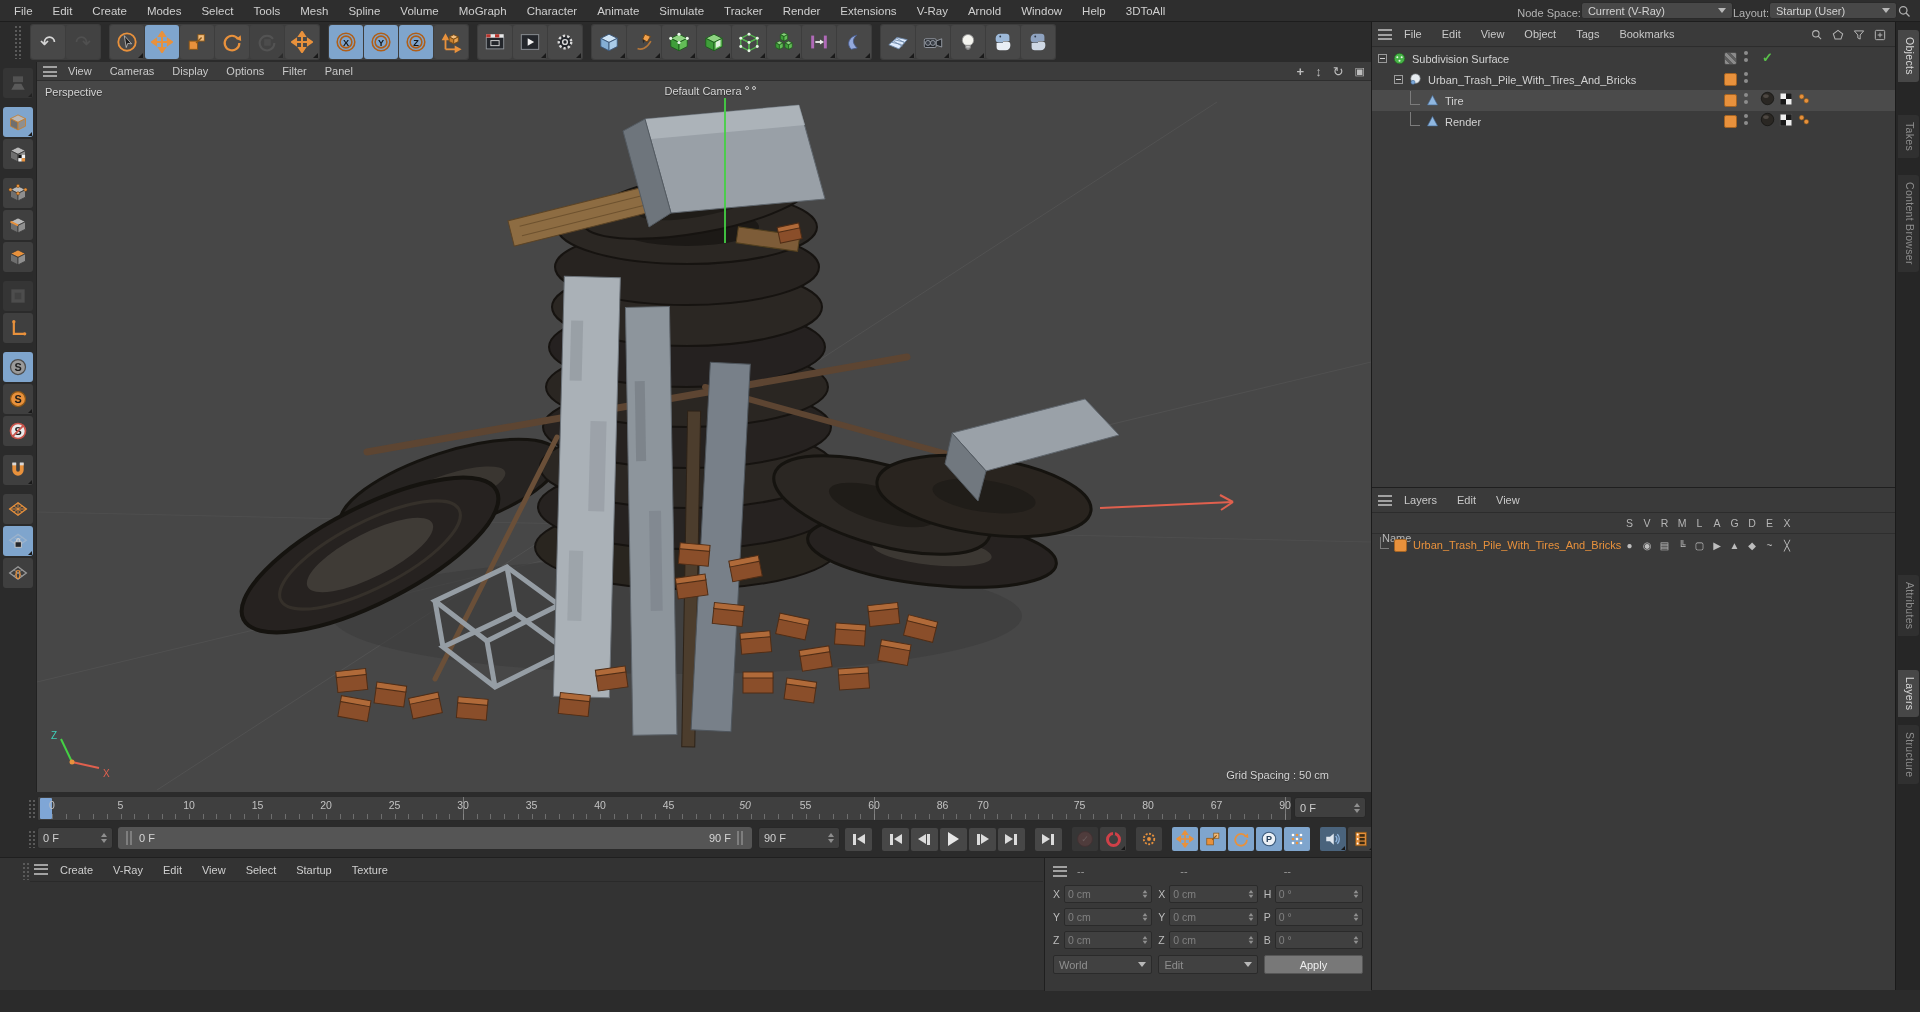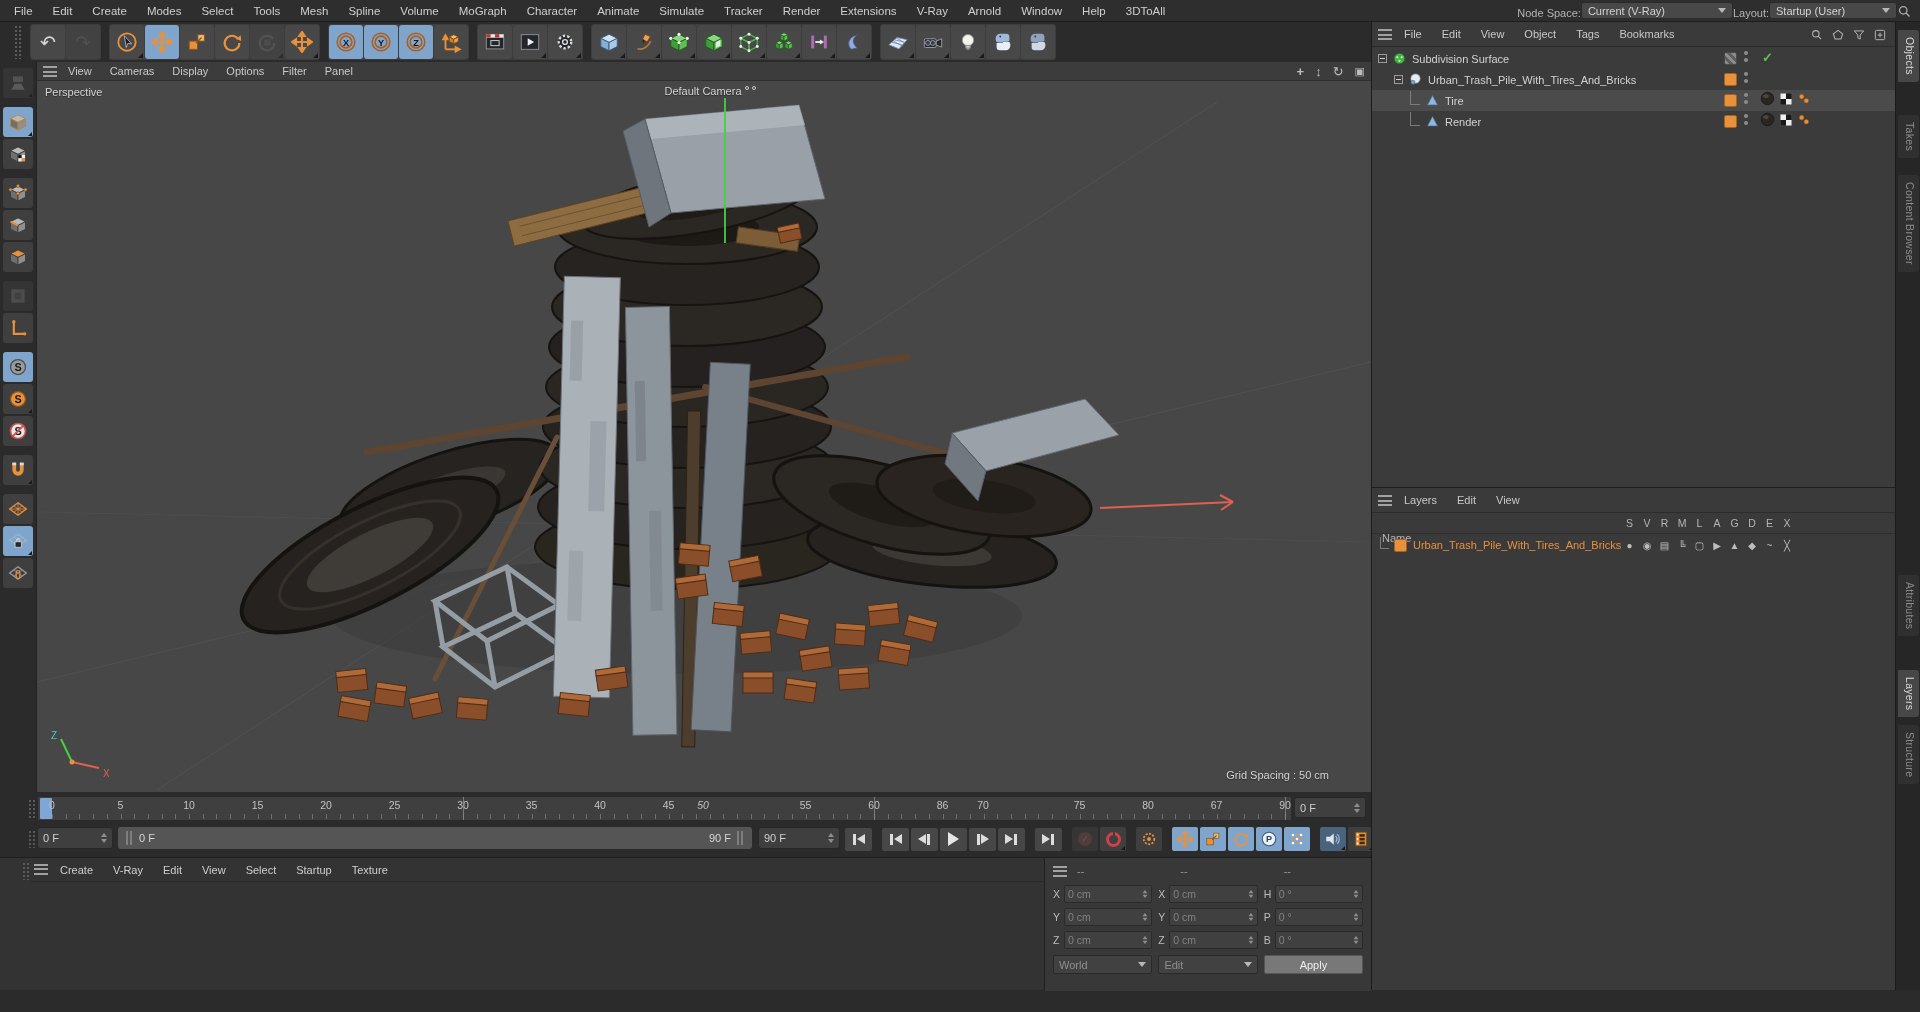--- a/index.html
+++ b/index.html
@@ -842,21 +842,21 @@
         <span class="tick" style="left: 589.4px;"></span>
         <span class="tick" style="left: 603.1px;"></span>
         <span class="tick" style="left: 616.8px;"></span>
         <span class="tick" style="left: 630.5px;"></span>
         <span class="tick-label" style="left: 630.5px;">45</span>
         <span class="tick" style="left: 644.2px;"></span>
         <span class="tick" style="left: 657.9px;"></span>
         <span class="tick" style="left: 671.6px;"></span>
         <span class="tick" style="left: 685.3px;"></span>
         <span class="tick" style="left: 699px;"></span>
-        <span class="tick-label" style="left: 665px; font-style: italic;">50</span>
+        <span class="tick-label" style="left: 707px; font-style: italic;">50</span>
         <span class="tick" style="left: 712.7px;"></span>
         <span class="tick" style="left: 726.4px;"></span>
         <span class="tick" style="left: 740.1px;"></span>
         <span class="tick" style="left: 753.8px;"></span>
         <span class="tick" style="left: 767.5px;"></span>
         <span class="tick-label" style="left: 767.5px;">55</span>
         <span class="tick" style="left: 781.2px;"></span>
         <span class="tick" style="left: 794.9px;"></span>
         <span class="tick" style="left: 808.6px;"></span>
         <span class="tick" style="left: 822.3px;"></span>

